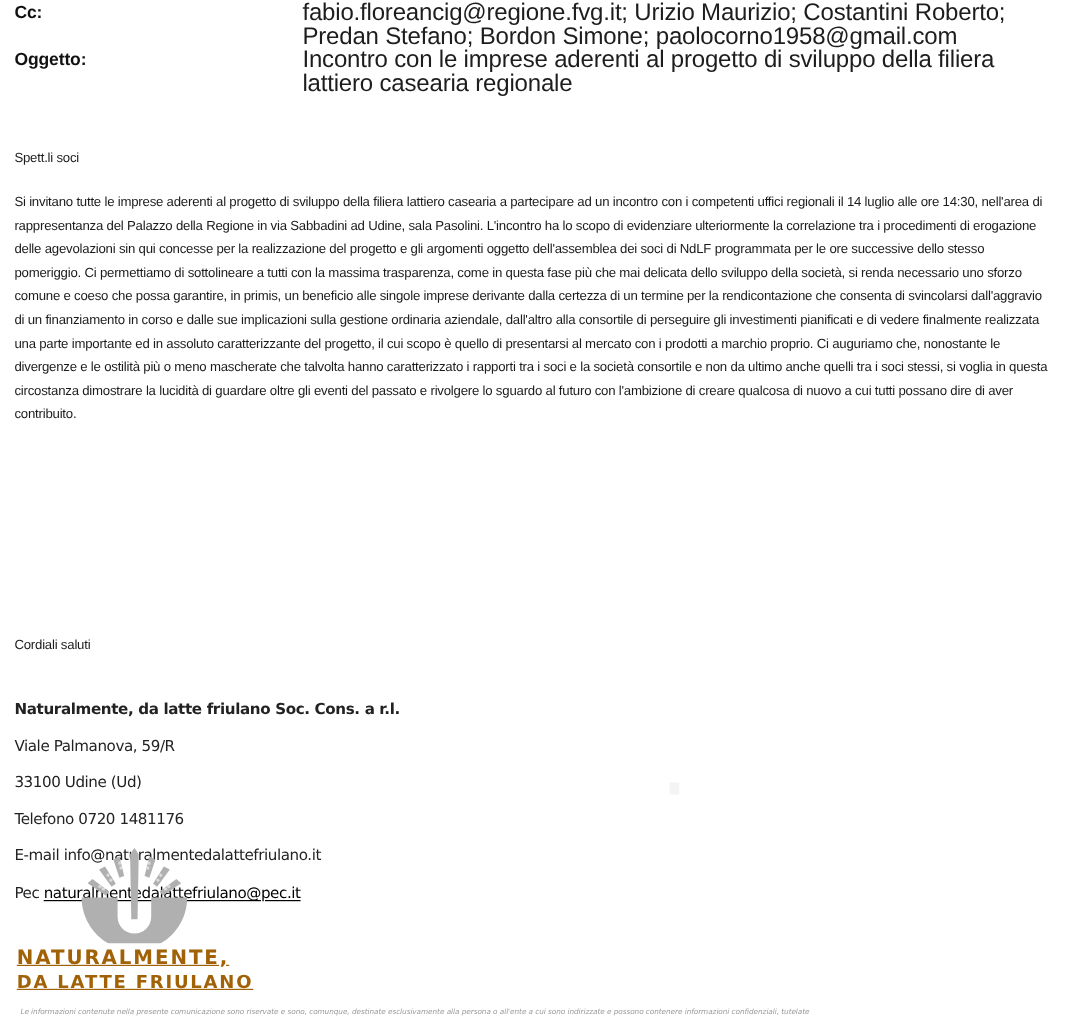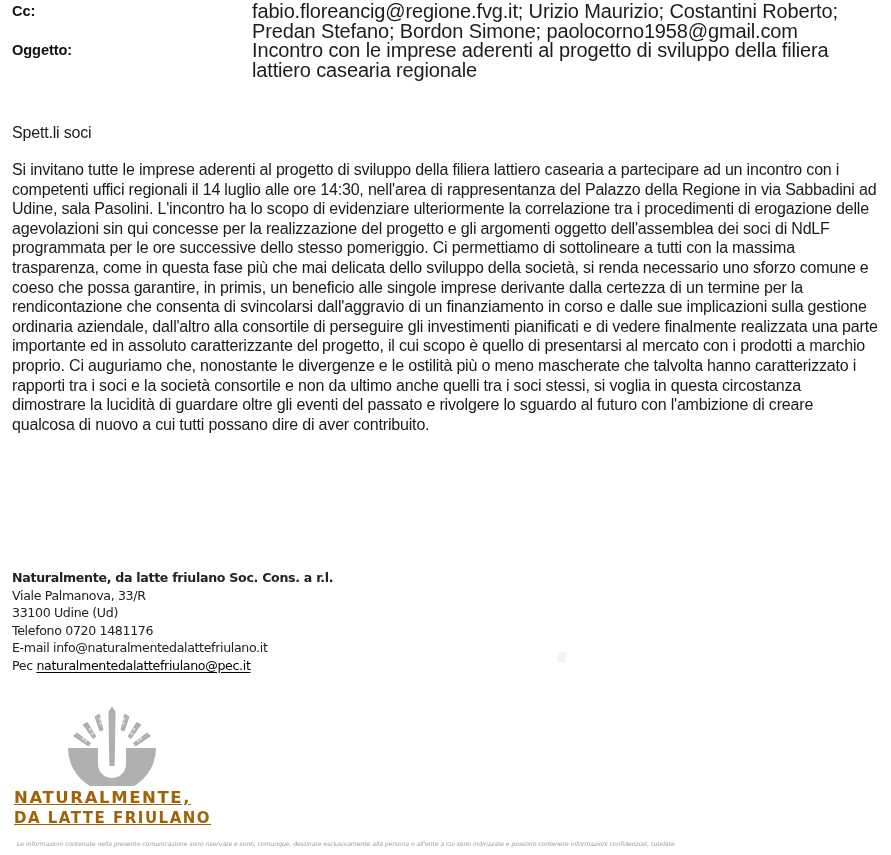--- a/index.html
+++ b/index.html
@@ -62,21 +62,21 @@
   }
 
   #hdr-cc-row    { top: 2px; }
   #hdr-ogg-row   { top: 41px; }
 
   
   .body-block {
     position: absolute;
     left: 12px;
     width: 866px;
-    font-size: 16px;
+    font-size: 11px;
     line-height: 19.6px;
     letter-spacing: -0.18px;
     color: #1b1b1b;
   }
   .body-block p {
     margin: 0;
   }
   #greeting      { top: 123px; }
   #para-main     { top: 160px; }
   #closing       { top: 529px; }
@@ -86,21 +86,21 @@
     position: absolute;
     left: 12px;
     top: 569px;
     width: 520px;
     font-family: "DejaVu Sans", sans-serif;
     font-size: 12.6px;
     line-height: 17.6px;
     letter-spacing: -0.35px;
     color: #222222;
   }
-  .signature .sig-line { display: block; white-space: nowrap; }
+  .signature .sig-line { display: block; white-space: nowrap; margin-top: 13px; }
   .signature .sig-name {
     font-weight: bold;
     letter-spacing: -0.3px;
   }
   .signature .sig-link {
     text-decoration: underline;
     text-underline-offset: 1.5px;
     color: #000000;
   }
 
@@ -182,24 +182,27 @@
   </div>
 
   <div class="body-block" id="greeting">
     <p>Spett.li soci</p>
   </div>
 
   <div class="body-block" id="para-main">
     <p>Si invitano tutte le imprese aderenti al progetto di sviluppo della filiera lattiero casearia a partecipare ad un incontro con i competenti uffici regionali il 14 luglio alle ore 14:30, nell'area di rappresentanza del Palazzo della Regione in via Sabbadini ad Udine, sala Pasolini. L'incontro ha lo scopo di evidenziare ulteriormente la correlazione tra i procedimenti di erogazione delle agevolazioni sin qui concesse per la realizzazione del progetto e gli argomenti oggetto dell'assemblea dei soci di NdLF programmata per le ore successive dello stesso pomeriggio. Ci permettiamo di sottolineare a tutti con la massima trasparenza, come in questa fase più che mai delicata dello sviluppo della società, si renda necessario uno sforzo comune e coeso che possa garantire, in primis, un beneficio alle singole imprese derivante dalla certezza di un termine per la rendicontazione che consenta di svincolarsi dall'aggravio di un finanziamento in corso e dalle sue implicazioni sulla gestione ordinaria aziendale, dall'altro alla consortile di perseguire gli investimenti pianificati e di vedere finalmente realizzata una parte importante ed in assoluto caratterizzante del progetto, il cui scopo è quello di presentarsi al mercato con i prodotti a marchio proprio. Ci auguriamo che, nonostante le divergenze e le ostilità più o meno mascherate che talvolta hanno caratterizzato i rapporti tra i soci e la società consortile e non da ultimo anche quelli tra i soci stessi, si voglia in questa circostanza dimostrare la lucidità di guardare oltre gli eventi del passato e rivolgere lo sguardo al futuro con l'ambizione di creare qualcosa di nuovo a cui tutti possano dire di aver contribuito.</p>
   </div>
 
+  <div class="body-block" id="closing">
+    <p>Cordiali saluti</p>
+  </div>
 
   <div class="signature">
     <span class="sig-line sig-name">Naturalmente, da latte friulano Soc. Cons. a r.l.</span>
-    <span class="sig-line">Viale Palmanova, 33/R</span>
+    <span class="sig-line">Viale Palmanova, 59/R</span>
     <span class="sig-line">33100 Udine (Ud)</span>
     <span class="sig-line">Telefono 0720 1481176</span>
     <span class="sig-line"><span>E-mail </span><span>info@naturalmentedalattefriulano.it</span></span>
     <span class="sig-line"><span>Pec </span><span class="sig-link">naturalmentedalattefriulano@pec.it</span></span>
   </div>
 
   <div class="scan-artifact"></div>
 
   <div class="logo-wrap">
 

